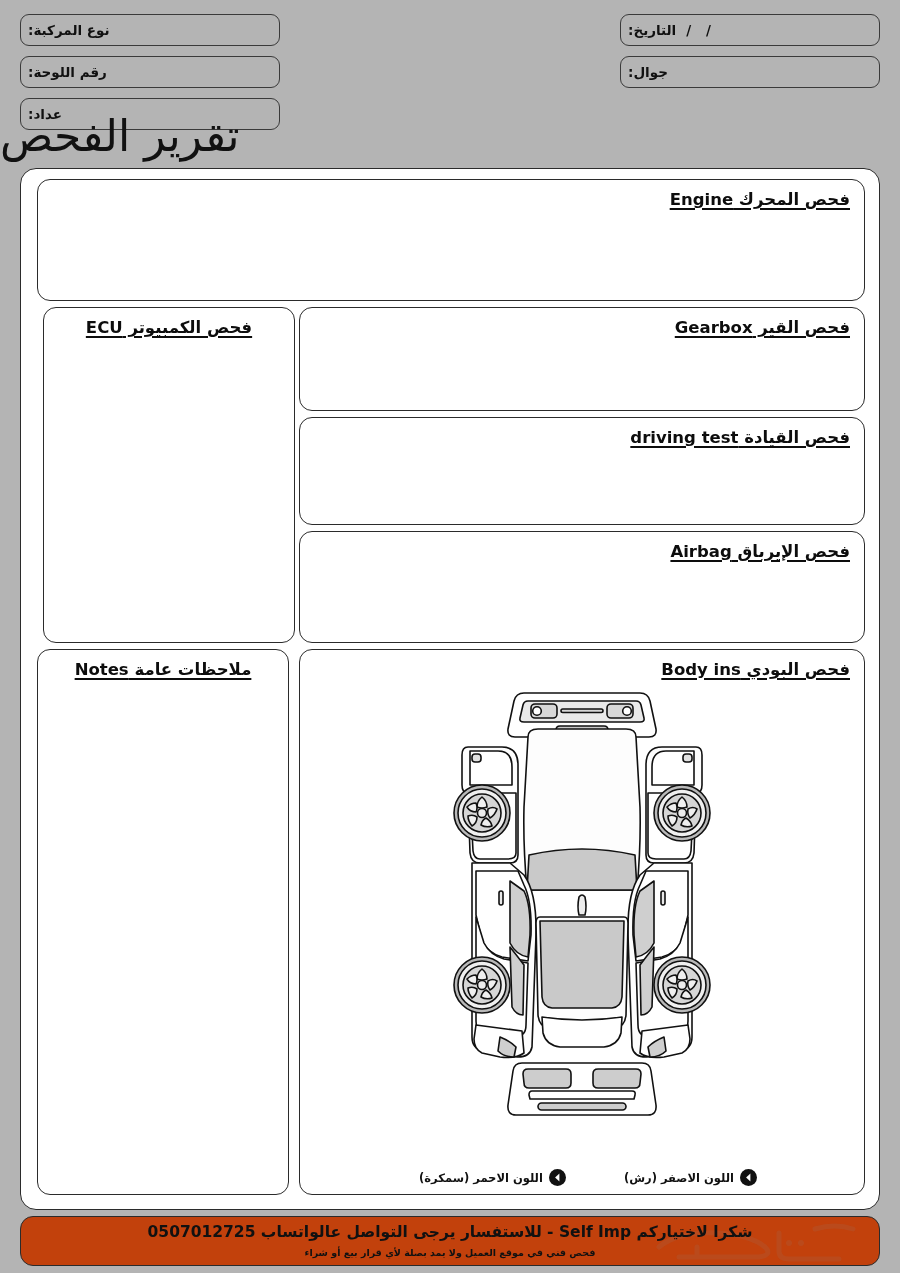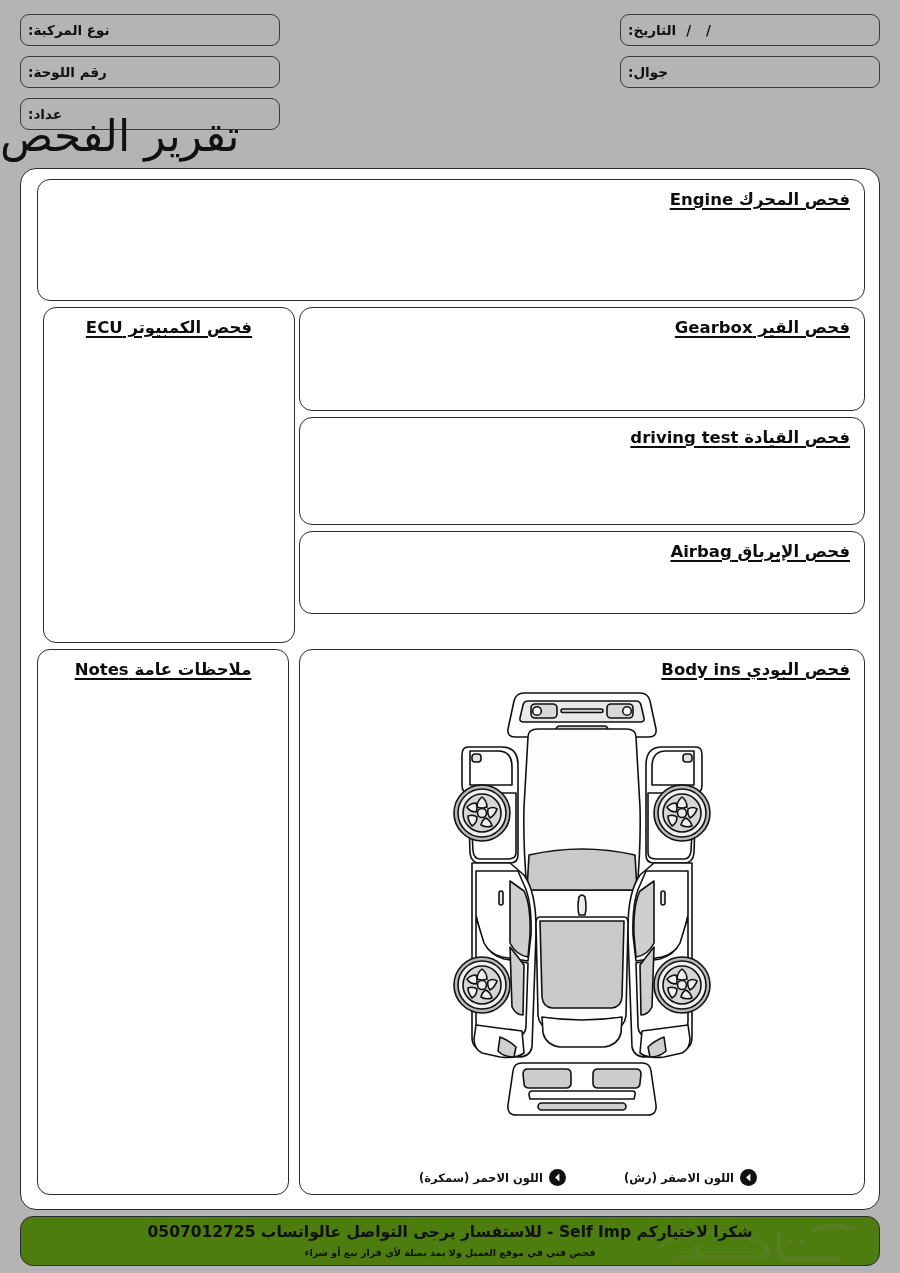--- a/index.html
+++ b/index.html
@@ -90,21 +90,21 @@
     white-space: nowrap;
     padding-top: 10px;
   }
   .t-right { text-align: right; padding-right: 14px; }
   .t-center { text-align: center; }
 
   .p-engine  { left: 16px;  top: 10px;  width: 828px; height: 122px; }
   .p-ecu     { left: 16px;  top: 138px; width: 252px; height: 336px; margin-left: 6px; }
   .p-gearbox { left: 278px; top: 138px; width: 566px; height: 104px; }
   .p-driving { left: 278px; top: 248px; width: 566px; height: 108px; }
-  .p-airbag  { left: 278px; top: 362px; width: 566px; height: 83px; }
+  .p-airbag  { left: 278px; top: 362px; width: 566px; height: 112px; }
   .p-notes   { left: 16px;  top: 480px; width: 252px; height: 546px; }
   .p-body    { left: 278px; top: 480px; width: 566px; height: 546px; }
 
   
   .car-wrap {
     position: absolute; left: 0; right: 0; top: 34px;
     height: 452px;
     display: flex; align-items: center; justify-content: center;
   }
   .car-svg { width: 300px; height: 450px; }
@@ -122,21 +122,21 @@
     background: #111; display: flex; align-items: center; justify-content: center;
     flex: none;
   }
   .legend-icon svg { display: block; }
   .legend-label { font-size: 11.5px; font-weight: 700; color: #111; white-space: nowrap; margin-left: 12px; }
 
   
   .footer {
     position: absolute; left: 20px; top: 1216px;
     width: 860px; height: 50px;
-    background: #4d7c0f;
+    background: #c2410c;
     border: 1.4px solid #2b2b2b;
     border-radius: 13px;
     overflow: hidden;
   }
   .footer-line1 {
     position: absolute; left: 0; right: 0; top: 6px;
     text-align: center; direction: rtl;
     font-size: 15.5px; font-weight: 700; color: #111;
     white-space: nowrap;
   }

